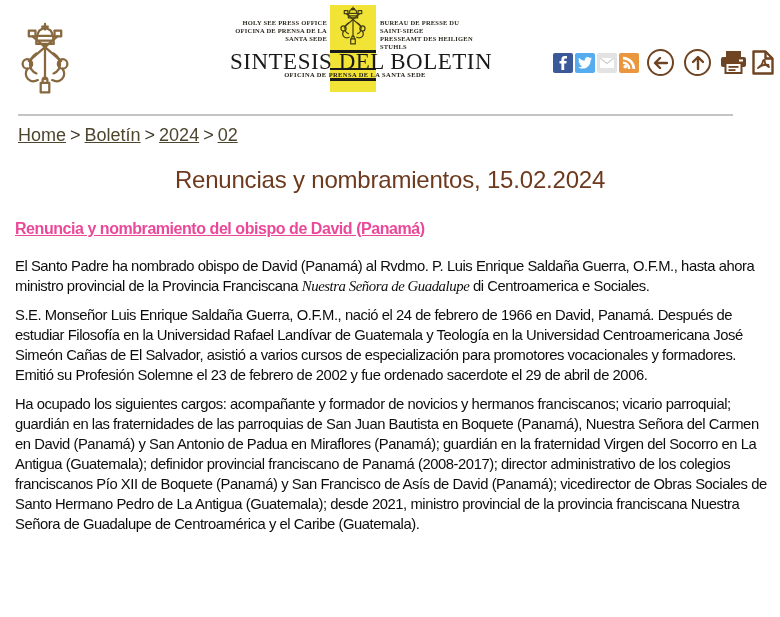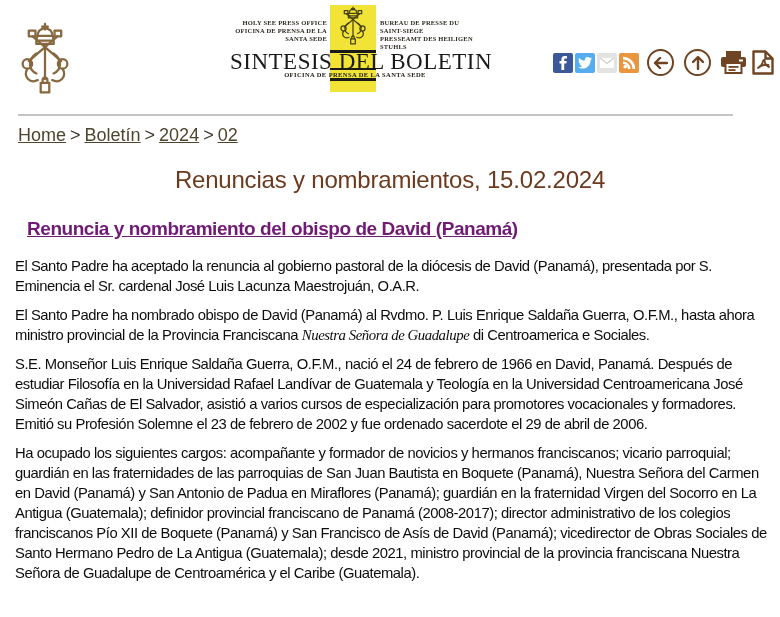--- a/index.html
+++ b/index.html
@@ -36,21 +36,21 @@
 
   
   .divider{margin:0 47px 0 18px;border-top:2px solid #c4c4c4;height:0;}
   .breadcrumb{margin:9px 0 0 18px;font-size:18px;color:#3d3527;}
   .breadcrumb a{color:#4d452e;text-decoration:underline;cursor:pointer;}
   .crumb-sep{margin:0 4px;color:#3d3527;}
 
   
   .page-title{margin-top:20px;text-align:center;font-size:24px;color:#6d3a1e;font-weight:400;letter-spacing:-0.2px;}
   .content{margin:25px 14px 0 15px;width:752px;font-size:14.8px;line-height:20px;color:#0d0d0d;letter-spacing:-0.45px;}
-  .article-heading{font-size:19px;font-weight:bold;text-decoration:underline;margin:0 0 17px 12px;color:#701a75;}
+  .article-heading{font-size:16px;font-weight:bold;text-decoration:underline;margin:0 0 17px 0;color:#ec4899;}
   .content p{margin:0 0 9px 0;}
   .it{font-style:italic;font-family:Liberation Serif, serif;}
 </style>
 </head>
 <body>
 
 <svg width="0" height="0" style="position:absolute">
   <symbol id="crest" viewBox="0 0 64 84">
     <g fill="none" stroke="currentColor" stroke-width="2.4" stroke-linecap="round" stroke-linejoin="round">
       <path d="M32 2v6M29 5h6"></path>
@@ -154,17 +154,16 @@
 <div class="divider"></div>
 
 <div class="breadcrumb">
   <a>Home</a><span class="crumb-sep">&gt;</span><a>Boletín</a><span class="crumb-sep">&gt;</span><a>2024</a><span class="crumb-sep">&gt;</span><a>02</a>
 </div>
 
 <div class="page-title">Renuncias y nombramientos, 15.02.2024</div>
 
 <div class="content">
   <div class="article-heading">Renuncia y nombramiento del obispo de David (Panamá)</div>
-  <p>El Santo Padre ha aceptado la renuncia al gobierno pastoral de la diócesis de David (Panamá), presentada por S. Eminencia el Sr. cardenal José Luis Lacunza Maestrojuán, O.A.R.</p>
   <p><span>El Santo Padre ha nombrado obispo de David (Panamá) al Rvdmo. P. Luis Enrique Saldaña Guerra, O.F.M., hasta ahora ministro provincial de la Provincia Franciscana </span><span class="it">Nuestra Señora de Guadalupe</span><span> di Centroamerica e Sociales.</span></p>
   <p>S.E. Monseñor Luis Enrique Saldaña Guerra, O.F.M., nació el 24 de febrero de 1966 en David, Panamá. Después de estudiar Filosofía en la Universidad Rafael Landívar de Guatemala y Teología en la Universidad Centroamericana José Simeón Cañas de El Salvador, asistió a varios cursos de especialización para promotores vocacionales y formadores. Emitió su Profesión Solemne el 23 de febrero de 2002 y fue ordenado sacerdote el 29 de abril de 2006.</p>
   <p>Ha ocupado los siguientes cargos: acompañante y formador de novicios y hermanos franciscanos; vicario parroquial; guardián en las fraternidades de las parroquias de San Juan Bautista en Boquete (Panamá), Nuestra Señora del Carmen en David (Panamá) y San Antonio de Padua en Miraflores (Panamá); guardián en la fraternidad Virgen del Socorro en La Antigua (Guatemala); definidor provincial franciscano de Panamá (2008-2017); director administrativo de los colegios franciscanos Pío XII de Boquete (Panamá) y San Francisco de Asís de David (Panamá); vicedirector de Obras Sociales de Santo Hermano Pedro de La Antigua (Guatemala); desde 2021, ministro provincial de la provincia franciscana Nuestra Señora de Guadalupe de Centroamérica y el Caribe (Guatemala).</p>
 </div>
 
 </body></html>

